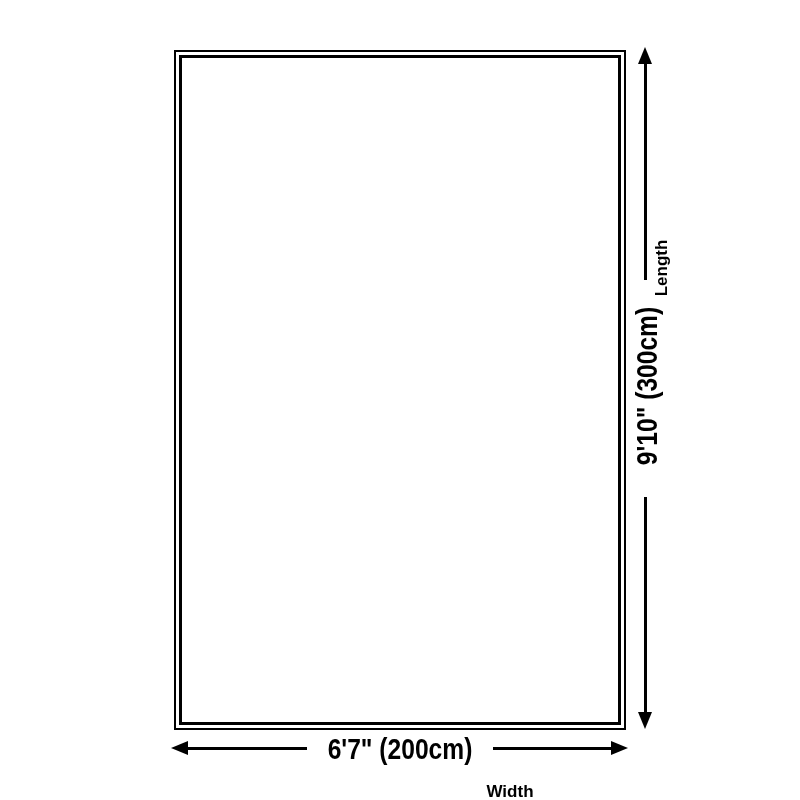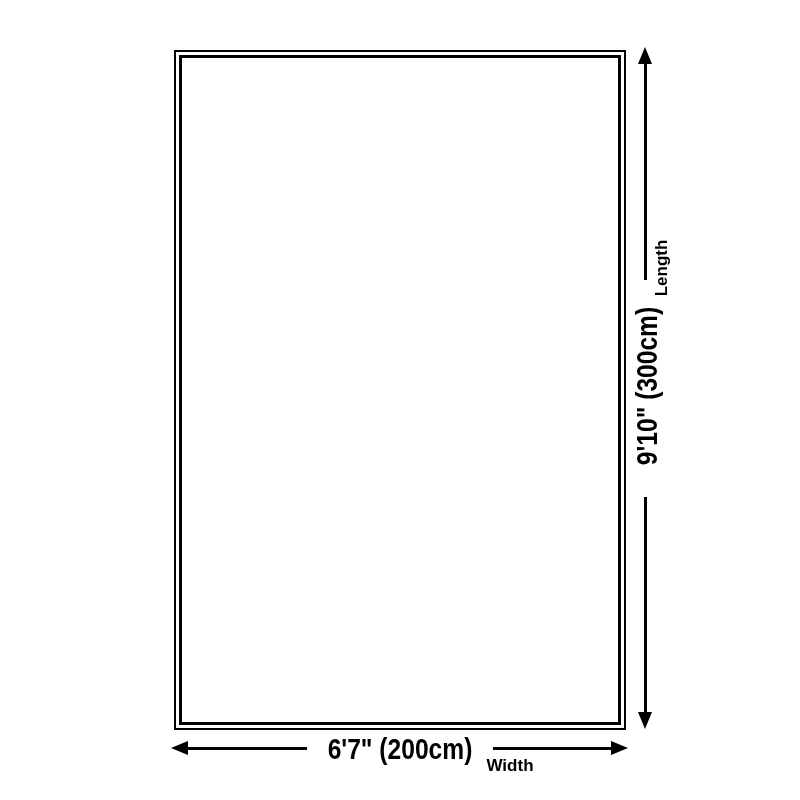--- a/index.html
+++ b/index.html
@@ -104,21 +104,21 @@
   }
   .dim-label {
     position: absolute;
     font-size: 17px;
     font-weight: 700;
     white-space: nowrap;
     line-height: 1;
   }
   .width-label {
     left: 510px;
-    top: 765px;
+    top: 791px;
     transform: translate(-50%, -50%);
   }
   .length-label {
     left: 661px;
     top: 268px;
     transform: translate(-50%, -50%) rotate(-90deg);
   }
 </style>
 </head>
 <body>

